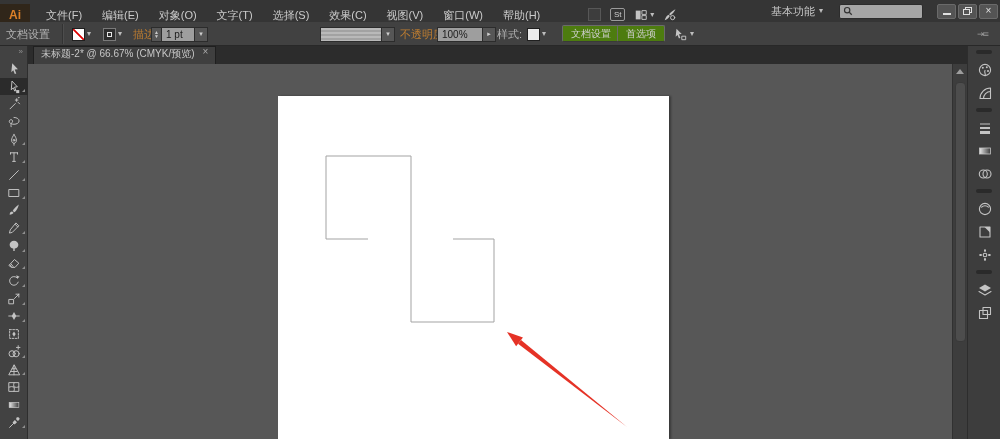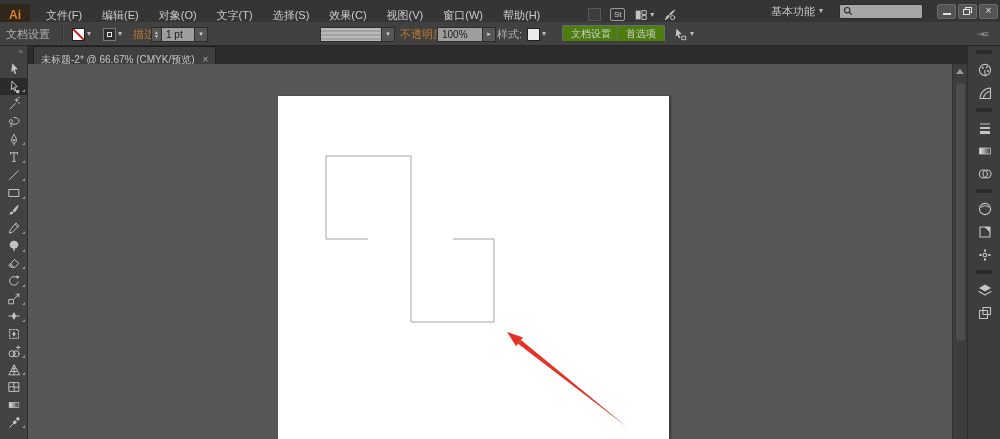--- a/index.html
+++ b/index.html
@@ -53,21 +53,21 @@
   .profline{width:30px;height:2px;background:#111;margin-right:4px;}
   .brushbar{width:62px;height:15px;border:1px solid #2c2c2c;
             background:repeating-linear-gradient(#b9b9b9 0 2px,#a2a2a2 2px 4px);}
   .btn{height:17px;background:#4d7c0f;border:1px solid #6b6b6b;border-bottom-color:#3a3a3a;
        border-radius:2px;color:#cfcfcf;font-size:10px;display:flex;align-items:center;padding:0 8px;}
   .cb-collapse{color:#9a9a9a;font-size:9px;letter-spacing:-1px;}
 
   
   .tabrow{position:absolute;left:0;top:46px;width:1000px;height:18px;background:#2c2c2c;}
   .doc-tab{position:absolute;left:33px;top:0;height:26px;background:#3f3f3f;border:1px solid #1f1f1f;
-           border-bottom:none;display:flex;align-items:center;padding:0 7px;gap:8px;}
+           border-bottom:none;display:flex;align-items:flex-start;padding:0 7px;gap:8px;}
   .doc-tab .title{font-size:10px;color:#c6c6c6;white-space:nowrap;}
   .doc-tab .close{font-size:10px;color:#a9a9a9;line-height:1;}
 
   
   .toolbar{position:absolute;left:0;top:46px;width:28px;height:393px;background:#424242;
            border-right:1px solid #2e2e2e;}
   .tb-head{height:14px;color:#8f8f8f;font-size:8px;text-align:right;padding:1px 4px 0 0;line-height:10px;}
   .tool{position:relative;width:28px;height:17.7px;display:flex;align-items:center;justify-content:center;}
   .tool.active{background:#2b2b2b;}
   .tool .fly{position:absolute;right:3px;bottom:3px;width:0;height:0;

